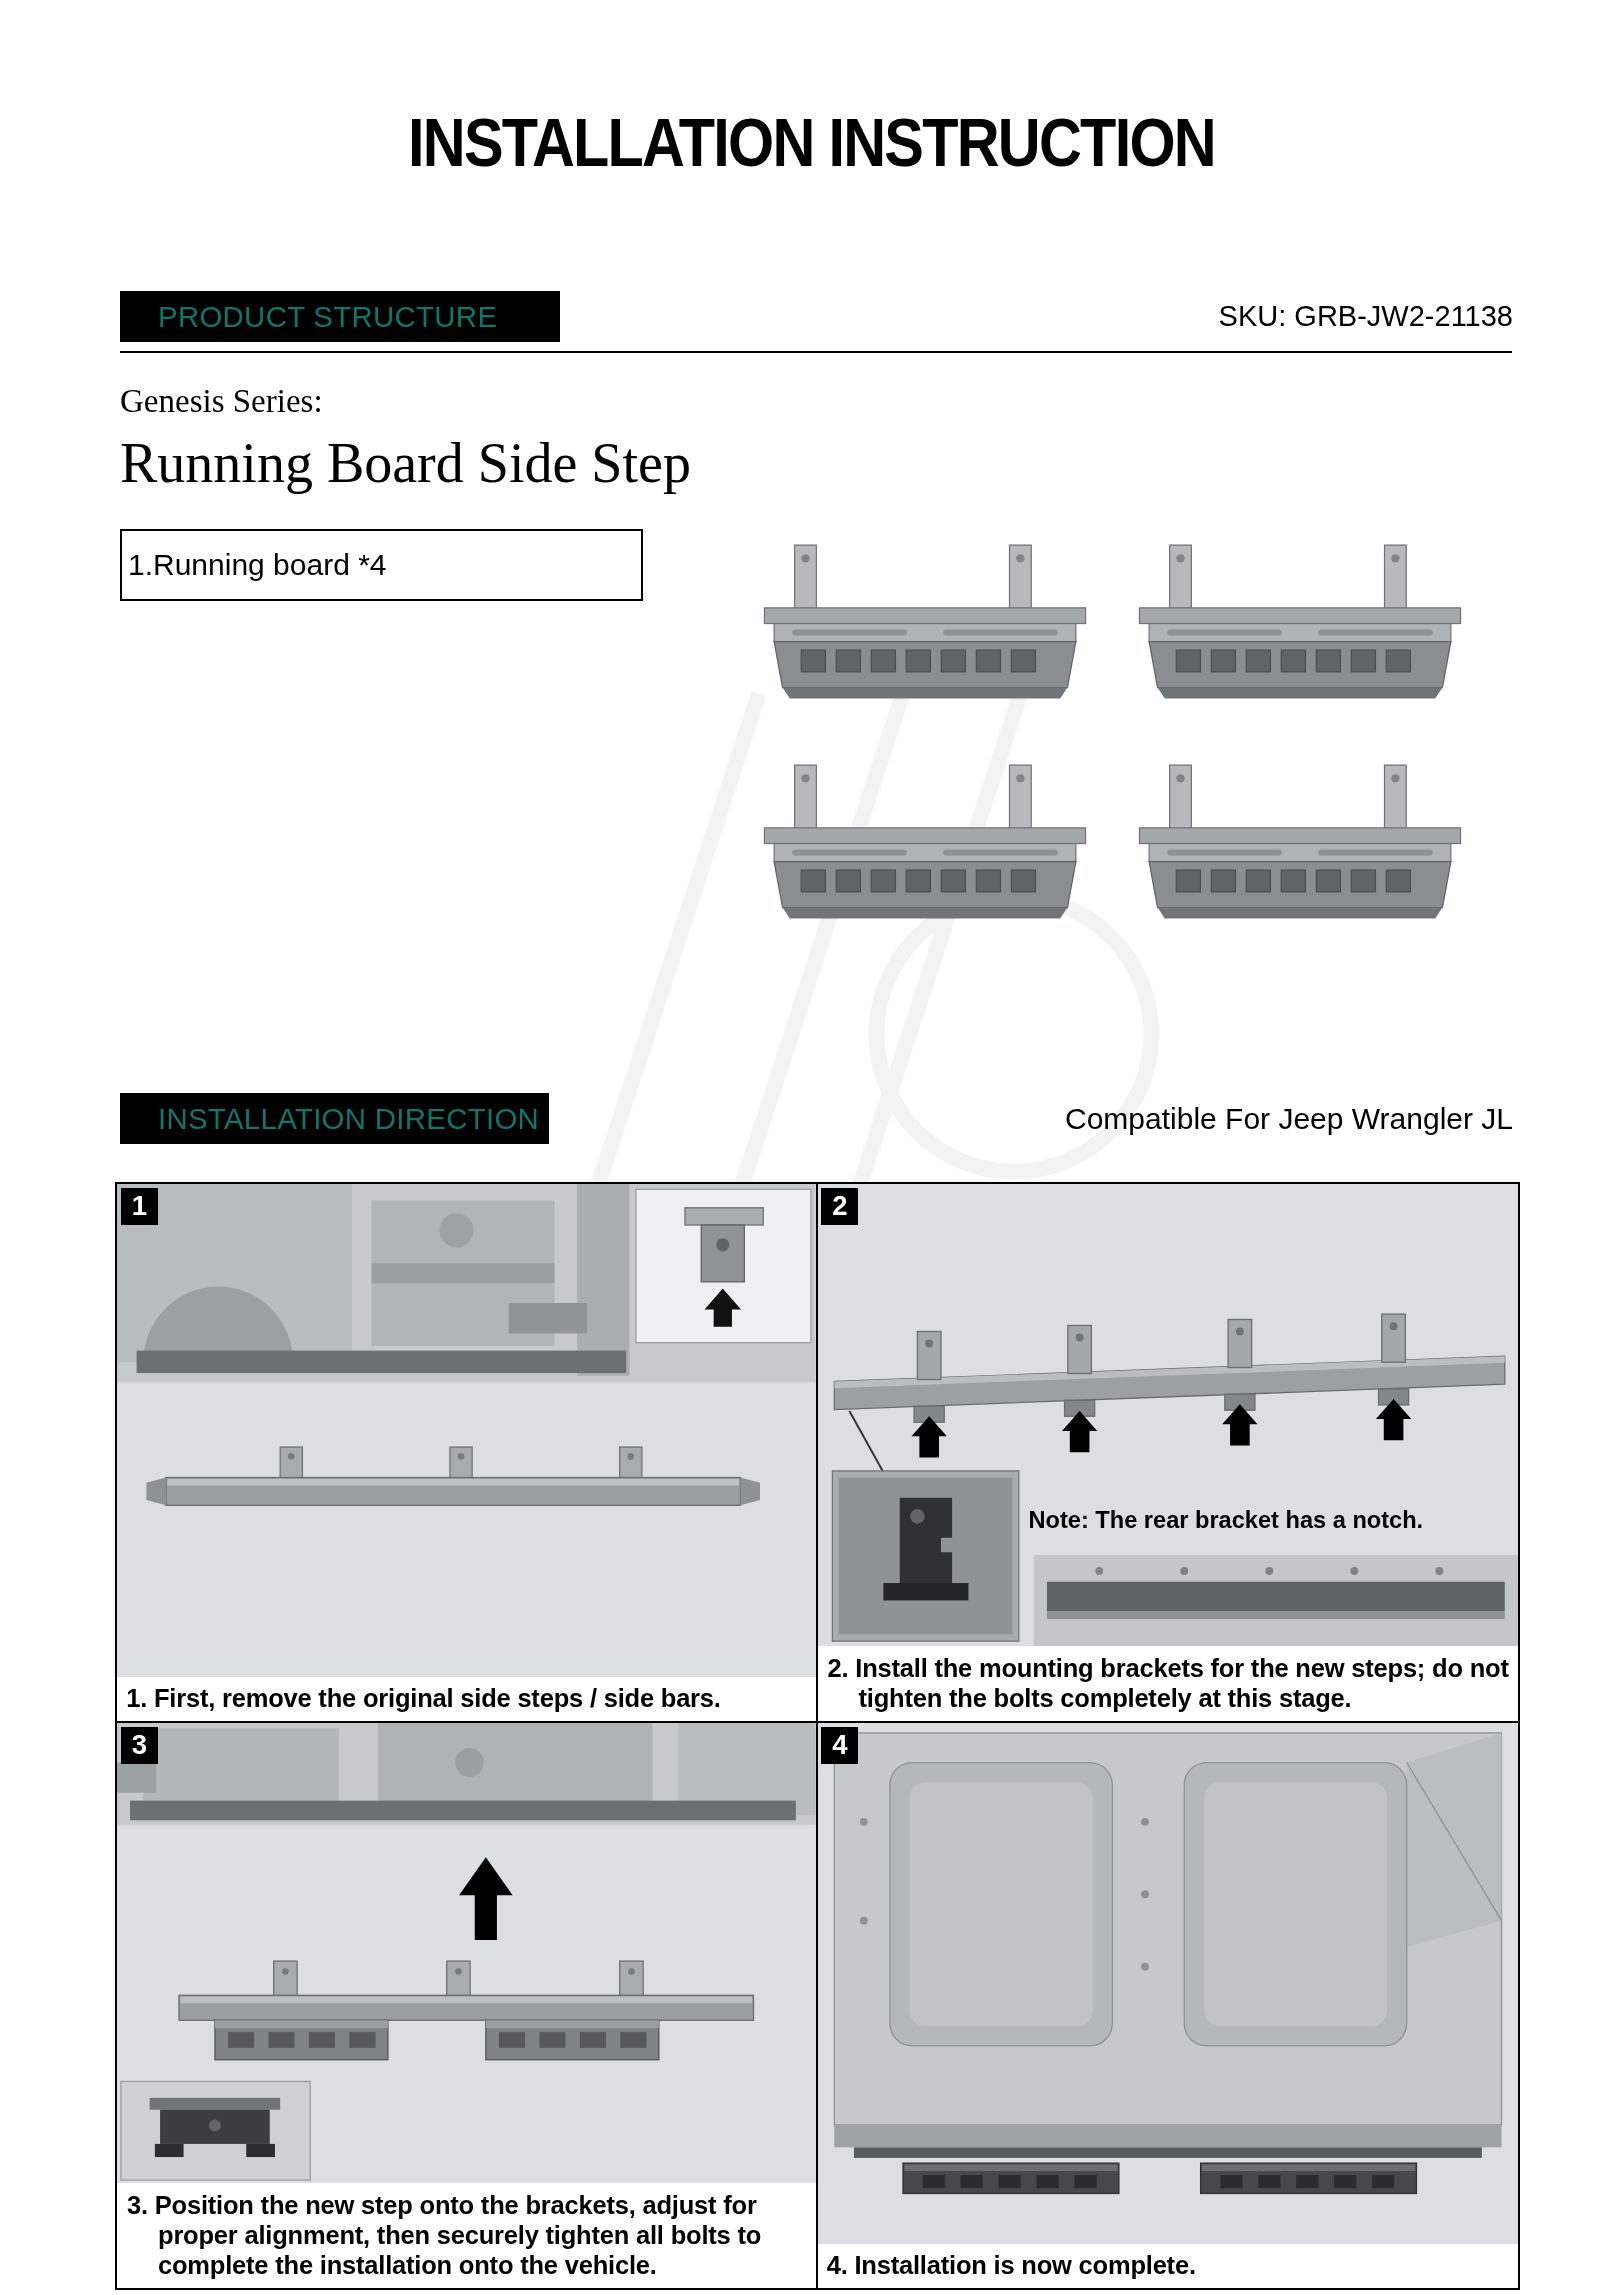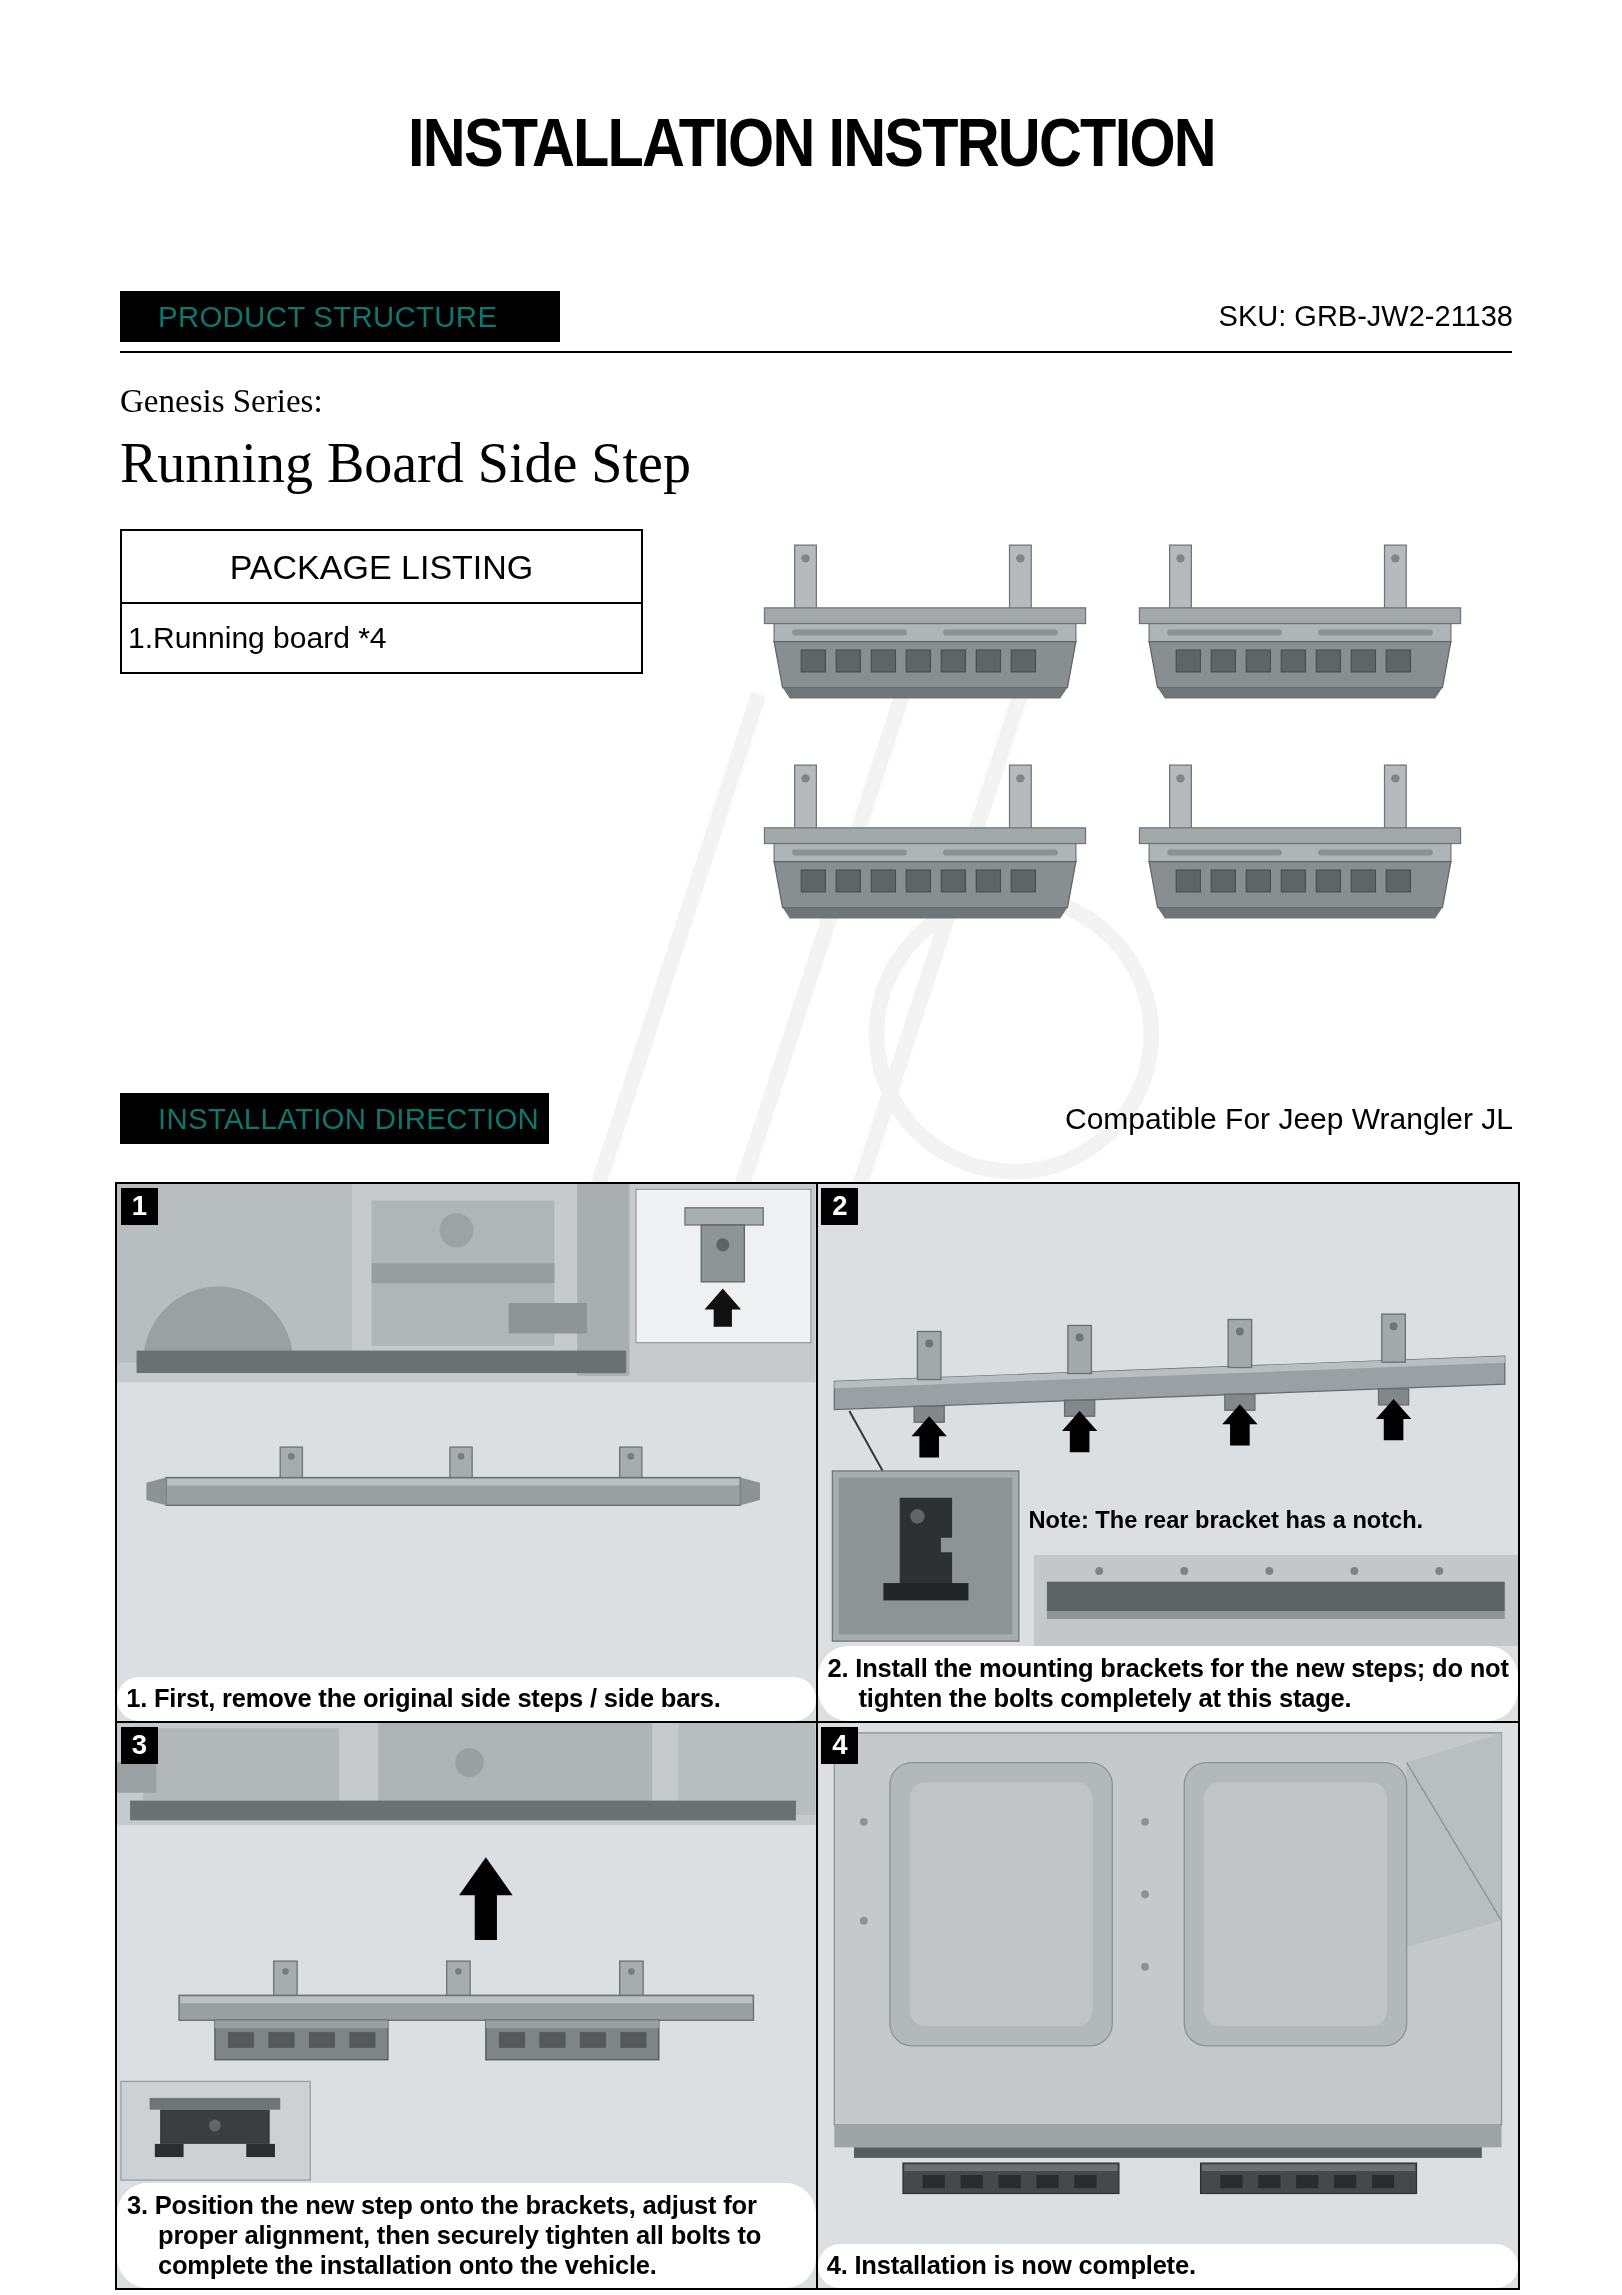--- a/index.html
+++ b/index.html
@@ -61,21 +61,21 @@
 
   .step-badge {
     position:absolute; top:3.9px; left:3.9px; width:37px; height:37px;
     background:#000; color:#fff; font-size:27.5px; font-weight:700;
     display:flex; align-items:center; justify-content:center; z-index:3;
   }
   .step-img { position:relative; flex:1 1 auto; overflow:hidden; }
   .step-img > svg { position:absolute; inset:0; width:100%; height:100%; }
   .step-caption {
     background:#fff; font-weight:700; font-size:25.5px; line-height:1.18;
-    padding:6.5px 9.2px 7.9px 9.2px; letter-spacing:-0.2px;border-radius:31px;
+    padding:6.5px 9.2px 7.9px 9.2px; letter-spacing:-0.2px;
   }
   .hang { padding-left:41px; text-indent:-31px; }
 
   .note-overlay {
     position:absolute; left:211px; top:291px; width:478px;
     font-size:23.6px; font-weight:700; z-index:2;margin-top:32px;
   }
 
   
   .watermark { position:absolute; left:340px; top:419px; width:916px; height:1191px; pointer-events:none; }
@@ -124,21 +124,20 @@
 
   <h1 class="page-title">INSTALLATION INSTRUCTION</h1>
 
   <div class="banner banner-product">PRODUCT STRUCTURE</div>
   <div class="sku">SKU: GRB-JW2-21138</div>
   <div class="top-rule"></div>
   <div class="series-label">Genesis Series:</div>
   <div class="product-name">Running Board Side Step</div>
 
   <div class="pkg-box">
-    <div class="pkg-header">PACKAGE LISTING</div>
     <div class="pkg-item">1.Running board *4</div>
   </div>
 
   <div class="product-grid">
     <svg viewBox="0 0 560 300">
         <use href="#runboard-def"></use>
       </svg>
     <svg viewBox="0 0 560 300">
         <use href="#runboard-def"></use>
       </svg>

